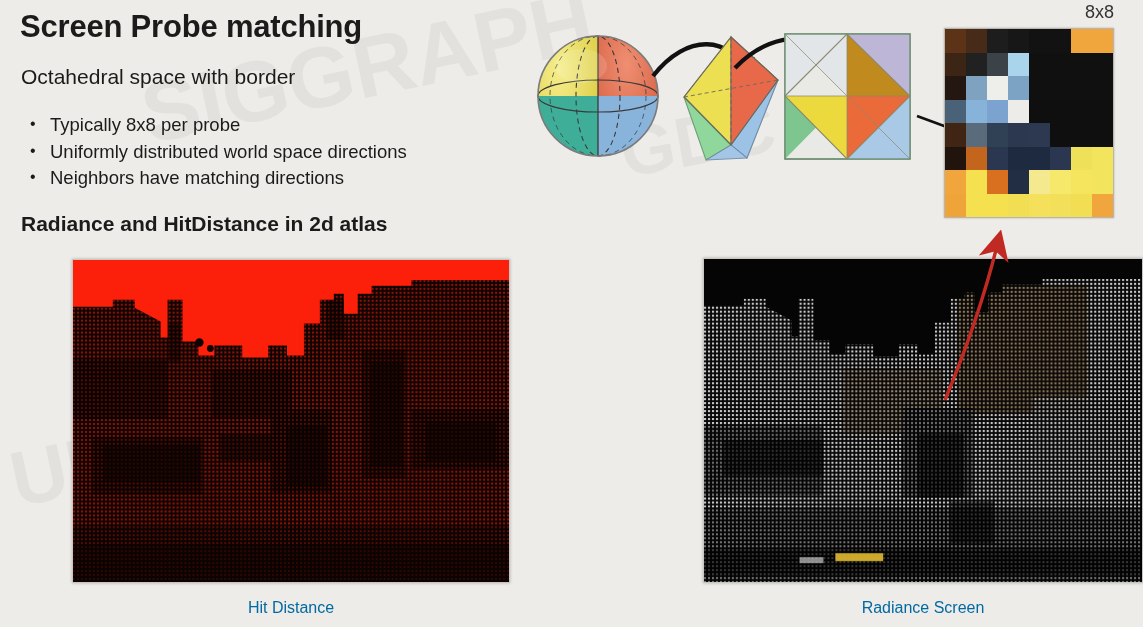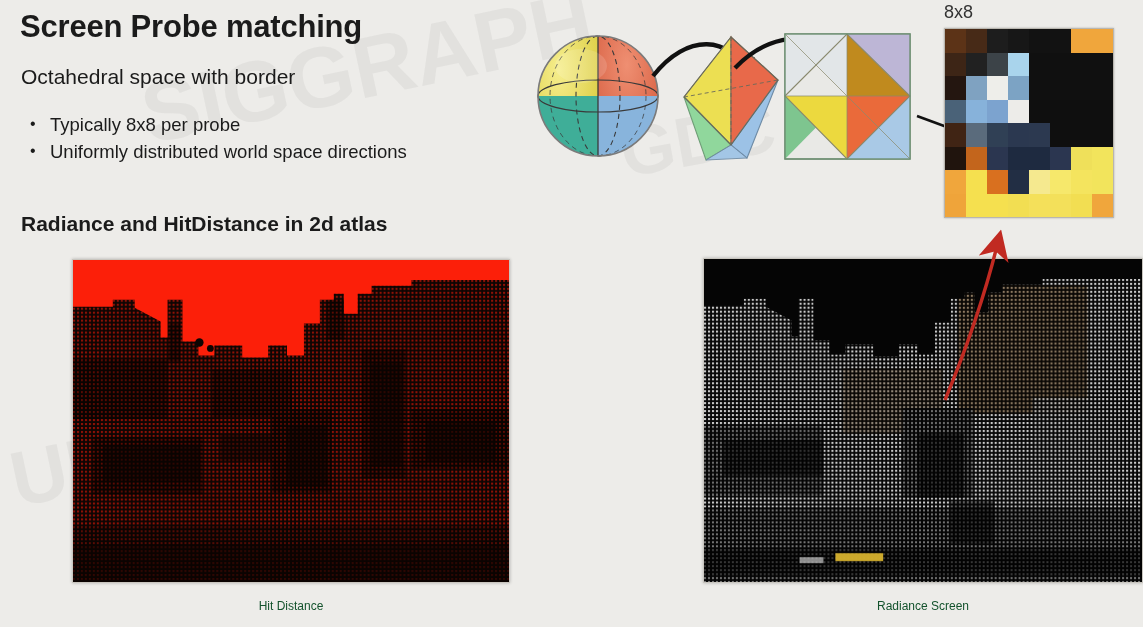--- a/index.html
+++ b/index.html
@@ -59,21 +59,21 @@
   }
 
   
   #diagram { position:absolute; left:535px; top:8px; width:608px; height:235px; }
   #diagram svg { display:block; }
 
   
   #atlas-wrap { position:absolute; left:944px; top:28px; }
   #atlas-label {
     position:absolute; left:944px; top:2px; width:170px;
-    text-align:left; font-size:18px; color:#333;
+    text-align:right; font-size:18px; color:#333;
   }
   #atlas-grid {
     width:170px; height:190px;
     display:grid;
     grid-template-columns:repeat(8,1fr);
     grid-template-rows:repeat(8,1fr);
     border:1px solid #b9b6af;
     box-shadow:0 0 2px rgba(0,0,0,0.25);
   }
   #atlas-grid div { width:100%; height:100%; }
@@ -83,41 +83,42 @@
     position:absolute;
     border:1px solid #c9c6bf;
     box-shadow:0 0 3px rgba(0,0,0,0.25);
     overflow:hidden;
   }
   #hit-shot    { left:72px;  top:259px; width:438px; height:324px; }
   #rad-shot    { left:703px; top:258px; width:440px; height:325px; }
   .shot svg { display:block; width:100%; height:100%; }
 
   .caption {
-    position:absolute; font-size:12px; color:#14532d;
+    position:absolute; font-size:16px; color:#0369a1;
   }
   #hit-caption { left:72px;  top:599px; width:438px; text-align:center; }
   #rad-caption { left:703px; top:599px; width:440px; text-align:center; }
 
   
   #red-arrow { position:absolute; left:925px; top:212px; width:110px; height:200px; pointer-events:none; }
 </style>
 </head>
 <body>
 
 <div class="wm wm-1">SIGGRAPH</div>
 <div class="wm wm-2">GDC</div>
 <div class="wm wm-3">UE5</div>
 <div class="wm wm-4">SIGGRAPH</div>
 
 <h1 id="title">Screen Probe matching</h1>
 <div id="subhead">Octahedral space with border</div>
 <ul id="bullets">
   <li>Typically 8x8 per probe</li>
   <li>Uniformly distributed world space directions</li>
+  <li>Neighbors have matching directions</li>
 </ul>
 <div id="second-line">Radiance and HitDistance in 2d atlas</div>
 
 <div id="diagram">
 <svg width="608" height="235" viewBox="0 0 608 235" xmlns="http://www.w3.org/2000/svg">
   <defs>
     <radialGradient id="shY" cx="35%" cy="28%" r="85%">
       <stop offset="0%" stop-color="#f6ee8d"></stop>
           <stop offset="100%" stop-color="#d9c93b"></stop>
     </radialGradient>

